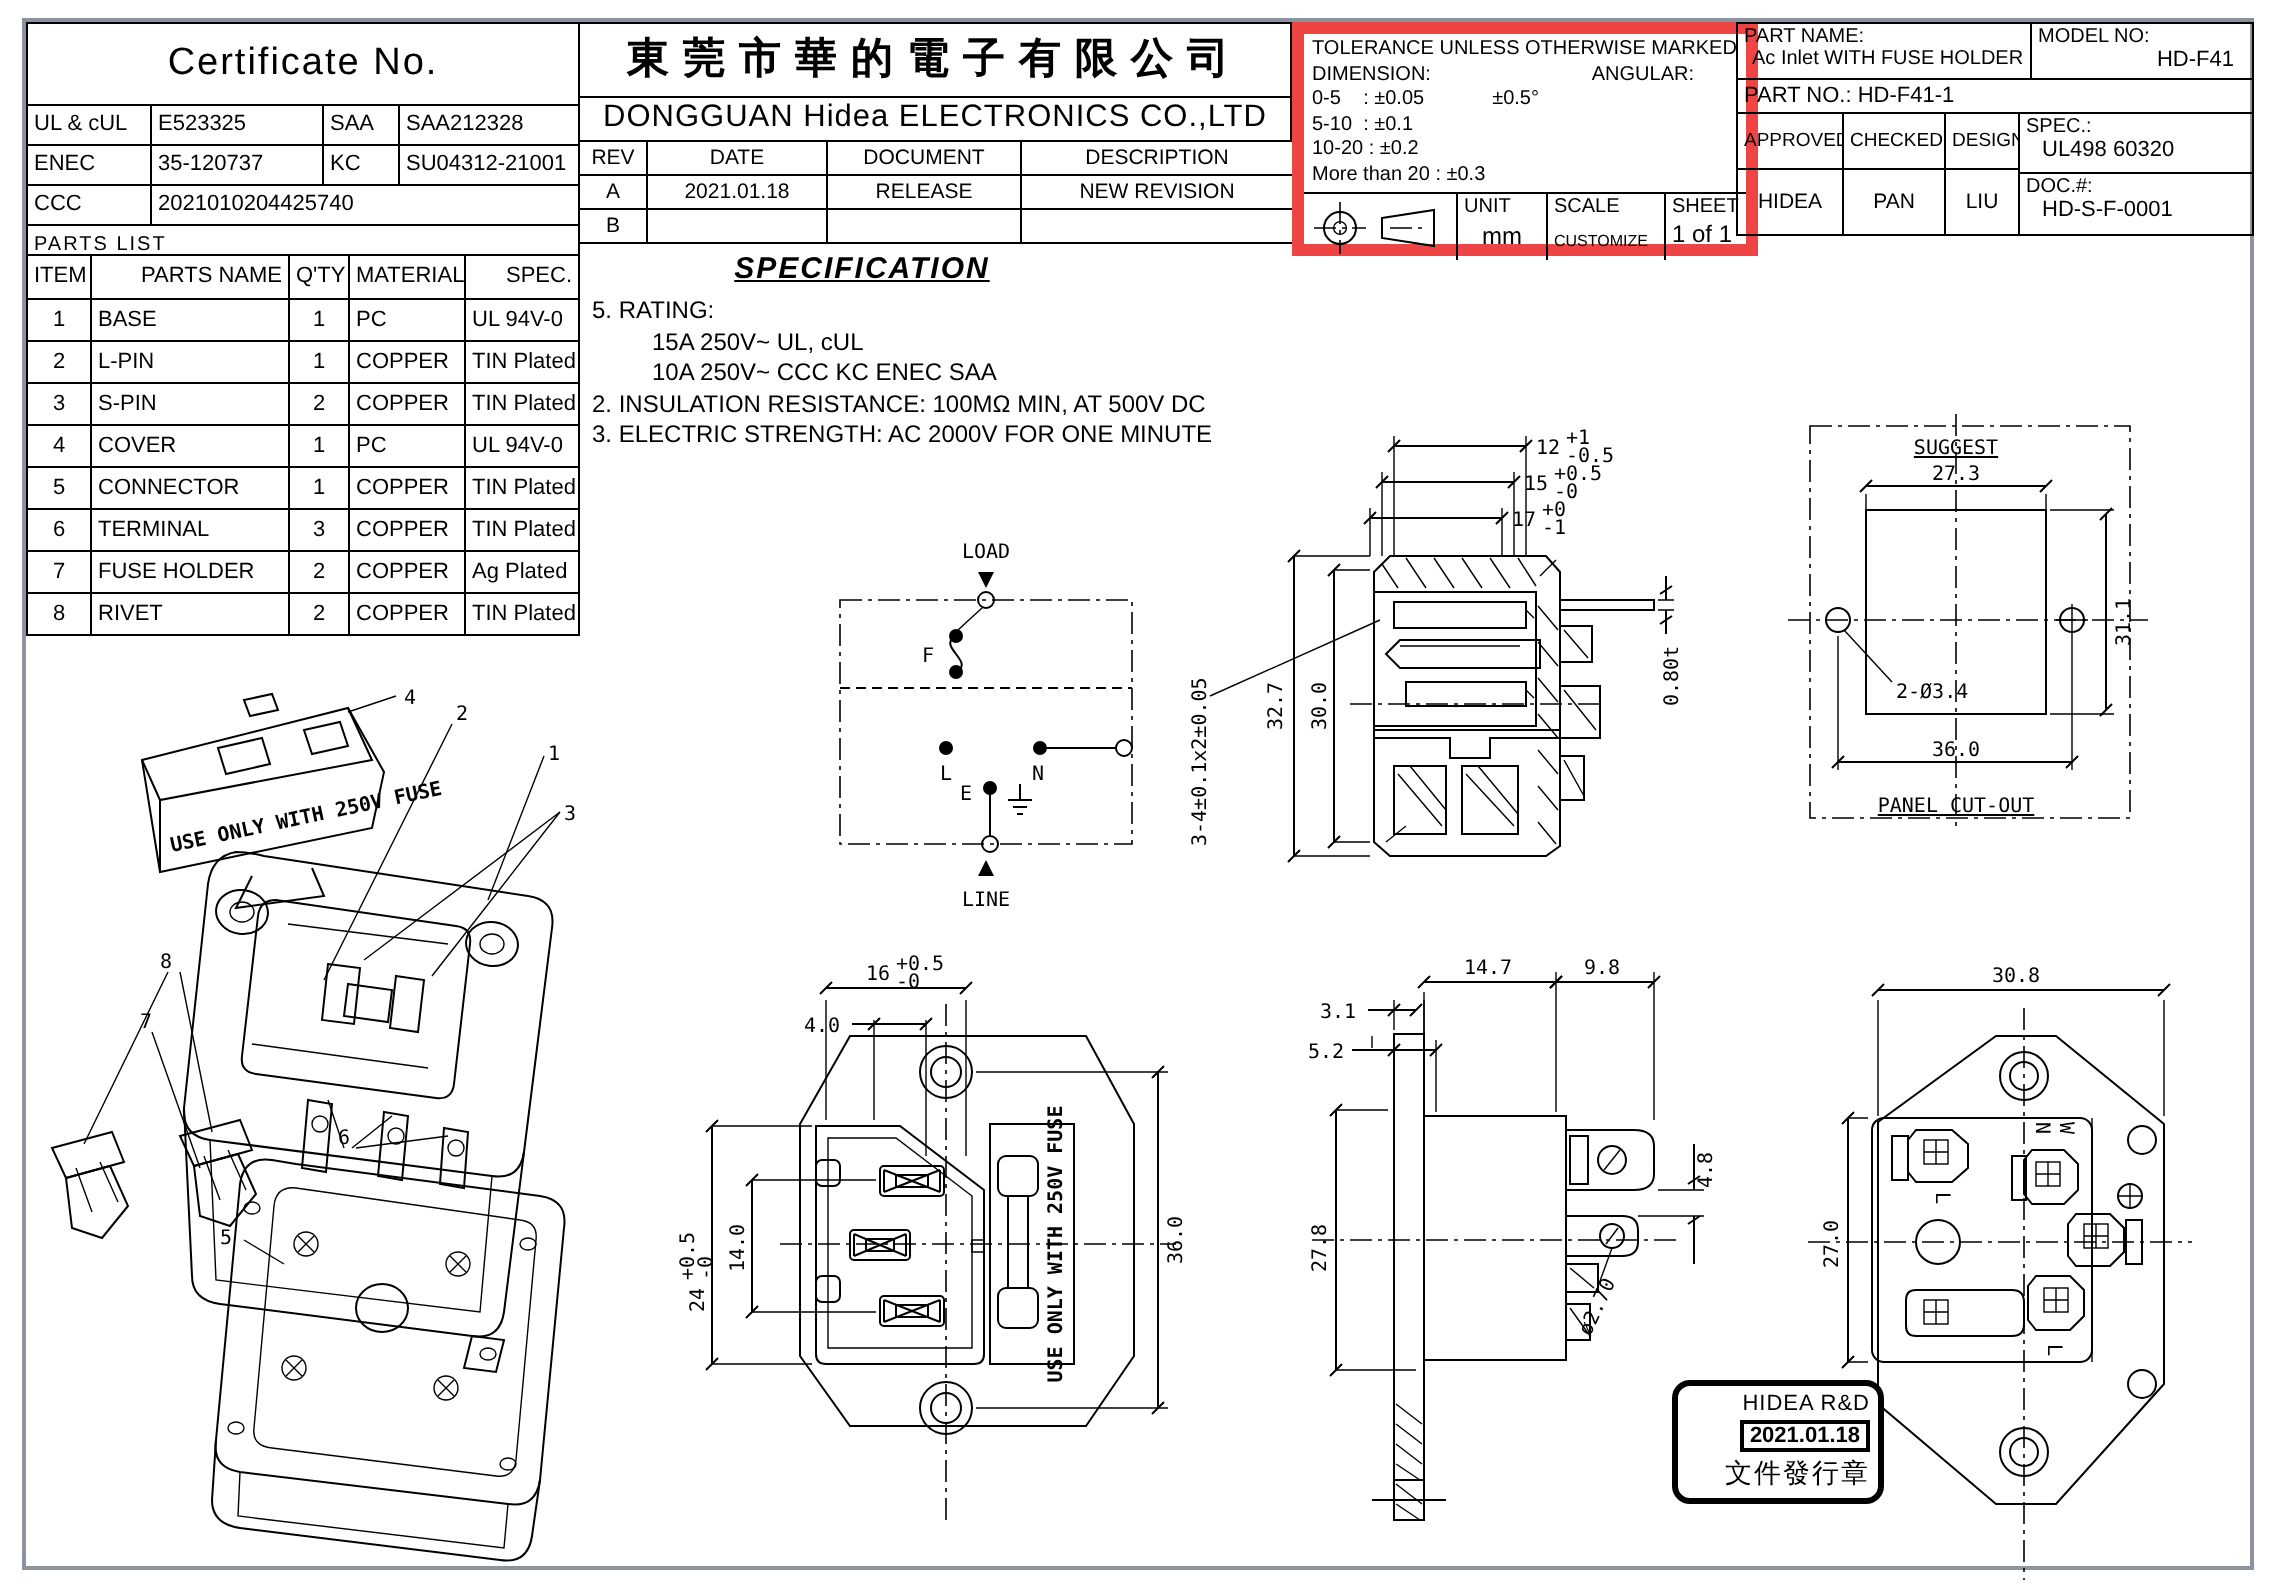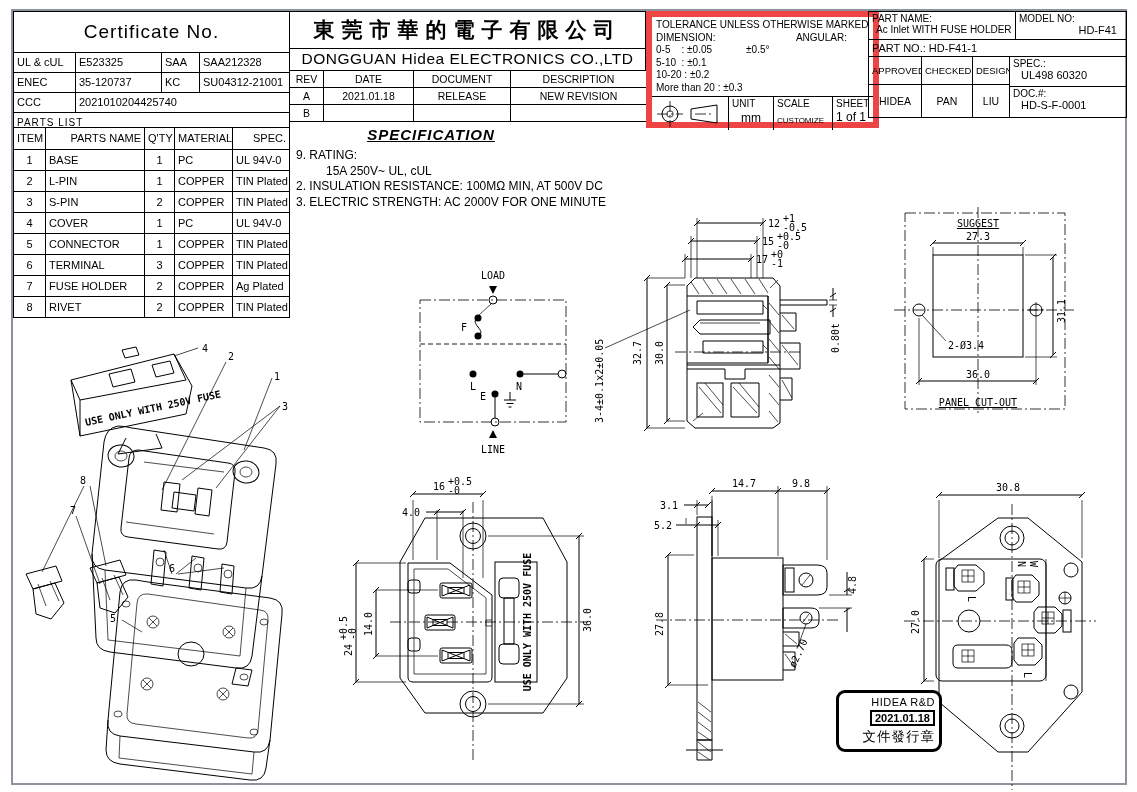--- a/index.html
+++ b/index.html
@@ -265,22 +265,23 @@
           <div style="font-size:11px;padding-left:8px">HD-S-F-0001</div>
         </div>
       </div>
     </div>
   </div>
 
   <div class="abs" style="left:296px;top:126px;width:345px">
     <div style="text-align:center;width:270px">
       <span class="spec-title">SPECIFICATION</span>
     </div>
-    <div class="spec-line" style="margin-top:4px">9. RATING:</div>
+    <div class="spec-line" style="margin-top:4px">5. RATING:</div>
     <div class="spec-line ind">15A 250V~ UL, cUL</div>
+    <div class="spec-line ind">10A 250V~ CCC KC ENEC SAA</div>
     <div class="spec-line">2. INSULATION RESISTANCE: 100MΩ MIN, AT 500V DC</div>
     <div class="spec-line">3. ELECTRIC STRENGTH: AC 2000V FOR ONE MINUTE</div>
   </div>
 
   <svg style="left:14px;top:322px" width="302" height="462" viewBox="0 0 302 462">
 
     <g>
       <path class="ln" d="M57,58 L160,32 L178,64 L172,92 L66,114 Z" stroke-width="1.4"></path>
       <path class="ln" d="M57,58 L66,78 L172,58 L160,32"></path>
       <path class="ln" d="M66,78 L66,114"></path>

